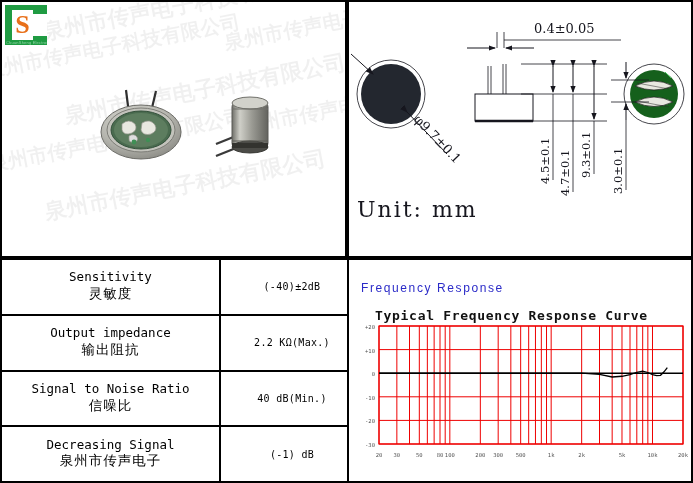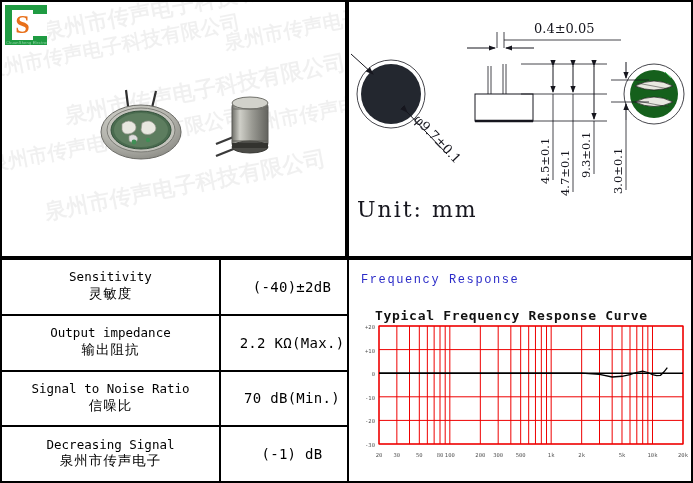--- a/index.html
+++ b/index.html
@@ -39,27 +39,27 @@
   #drawing-panel svg{display:block;}
 
   
   #spec-panel{left:0;top:258px;width:347px;height:225px;}
   table.spec{border-collapse:collapse;width:347px;height:225px;
              table-layout:fixed;}
   table.spec td{border:2px solid #000;text-align:center;vertical-align:middle;
              font-family:"DejaVu Sans Mono","Liberation Mono",monospace;
              padding:2px 3px;}
   td.spec-name{width:211px;font-size:12.5px;line-height:1.35;}
-  td.spec-val{width:136px;font-size:14px;letter-spacing:.3px;}
+  td.spec-val{width:136px;font-size:10px;letter-spacing:.3px;}
   .cn{font-family:Liberation Mono, monospace;font-size:13.5px;letter-spacing:1px;}
 
   
   #freq-panel{left:347px;top:258px;width:346px;height:225px;}
-  .fr-title{position:absolute;left:12px;top:13px;color:#2b2bc8;
-            font-family:Liberation Mono, monospace;
+  .fr-title{position:absolute;left:12px;top:21px;color:#2b2bc8;
+            font-family:Liberation Sans, sans-serif;
             font-size:12px;letter-spacing:1.6px;}
   .fr-sub{position:absolute;left:26px;top:48px;color:#111;
           font-family:"DejaVu Sans Mono","Liberation Mono",monospace;
           font-size:13px;font-weight:bold;letter-spacing:.7px;}
   #fr-chart{position:absolute;left:0;top:56px;}
 </style>
 </head>
 <body>
 
 <div class="page">
@@ -219,21 +219,21 @@
             <div>Output impedance</div>
             <div class="cn">输出阻抗</div>
           </td>
           <td class="spec-val">2.2 KΩ(Max.)</td>
         </tr>
         <tr>
           <td class="spec-name">
             <div>Signal to Noise Ratio</div>
             <div class="cn">信噪比</div>
           </td>
-          <td class="spec-val">70 dB(Min.)</td>
+          <td class="spec-val">40 dB(Min.)</td>
         </tr>
         <tr>
           <td class="spec-name">
             <div>Decreasing Signal</div>
             <div class="cn">泉州市传声电子</div>
           </td>
           <td class="spec-val">(-1) dB</td>
         </tr>
       </tbody>
     </table>

